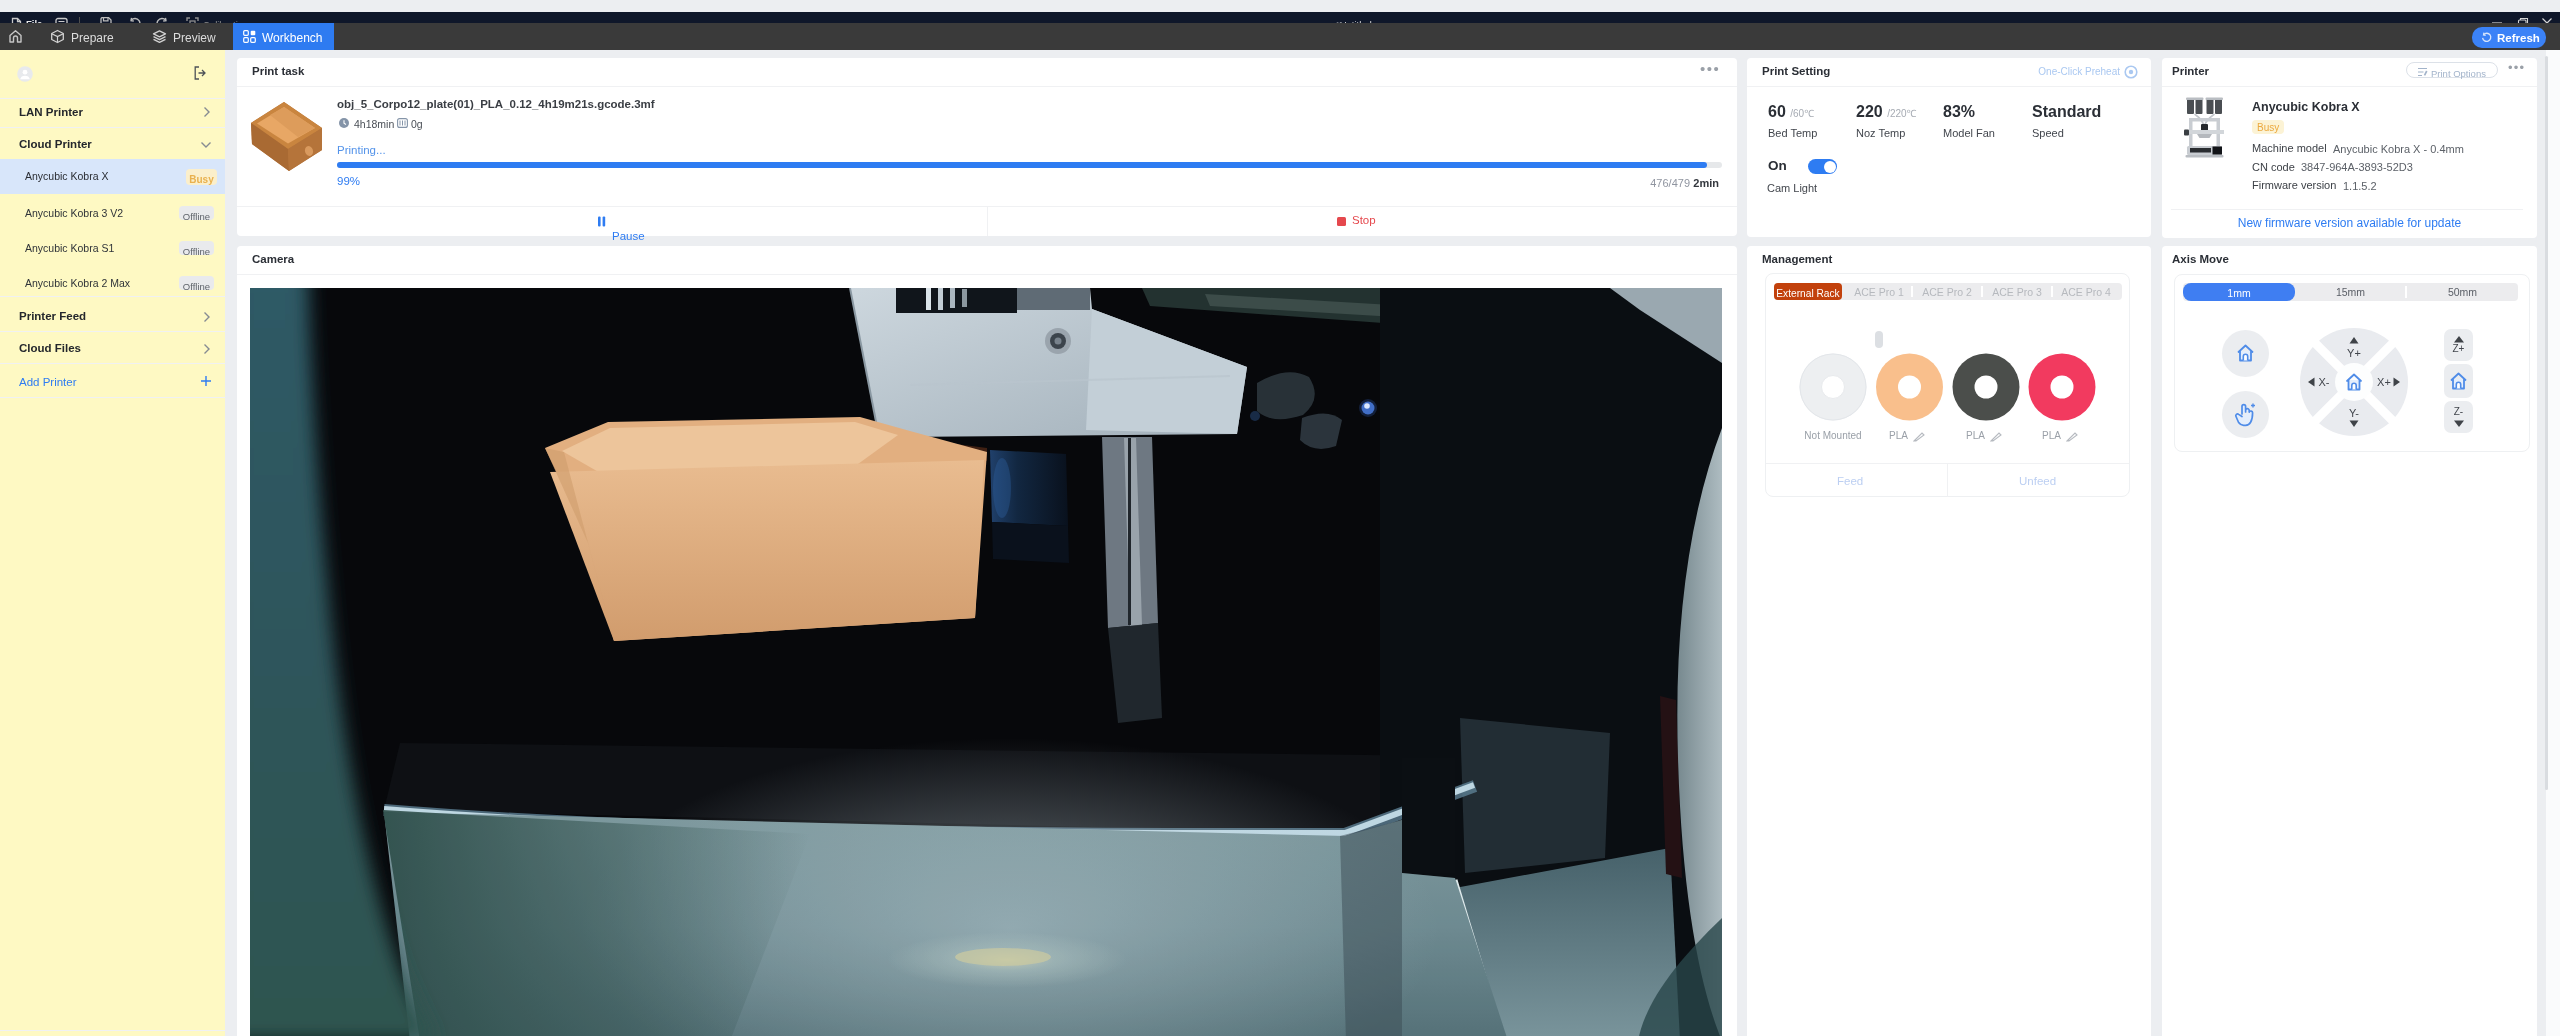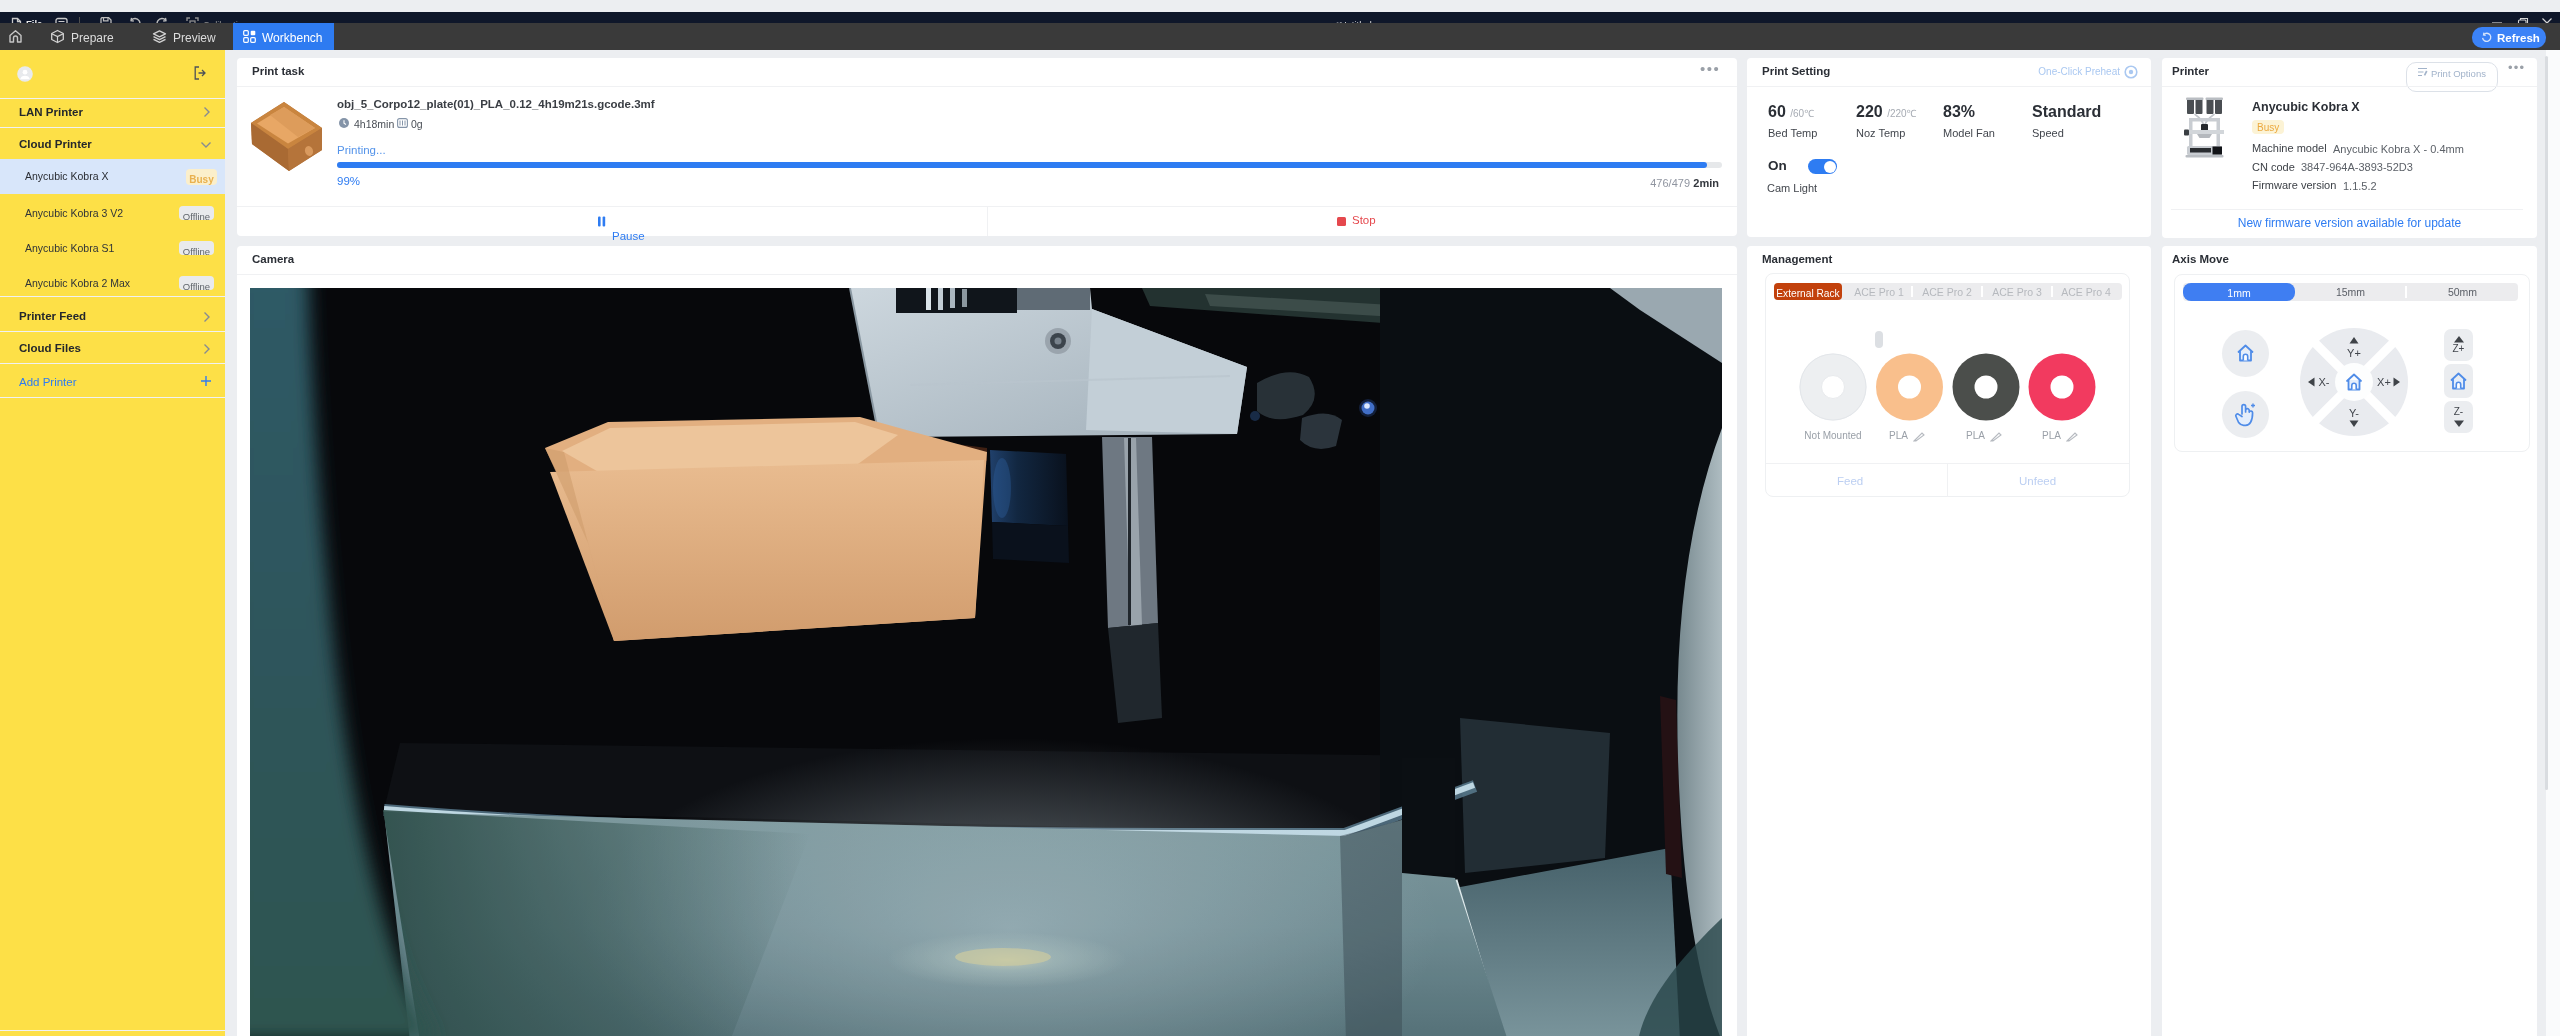--- a/index.html
+++ b/index.html
@@ -80,21 +80,21 @@
   </div>
   <div class="abs" style="left:2472px;top:4px;width:74px;height:21px;background:#3b82f7;border-radius:10px;">
     <svg class="abs" style="left:9px;top:5px;" width="11" height="11" viewBox="0 0 11 11">
       <path d="M2.6 2.6 A4.1 4.1 0 1 1 1.6 5.9" fill="none" stroke="#d6e4fc" stroke-width="1.3"></path>
       <path d="M2.9 0.7 L2.5 2.9 L4.7 3.3" fill="none" stroke="#d6e4fc" stroke-width="1.2"></path>
     </svg>
     <span class="abs" style="left:25px;top:5px;font-size:11.5px;font-weight:700;color:#fff;">Refresh</span>
   </div>
 </div>
 
-<div class="abs" id="sidebar" style="left:0;top:50px;width:225px;height:986px;background:#fde047;">
+<div class="abs" id="sidebar" style="left:0;top:50px;width:225px;height:986px;background:#fef9c3;">
   <svg class="abs" style="left:17px;top:15.5px;" width="16" height="16" viewBox="0 0 16 16">
     <circle cx="8" cy="8" r="7.8" fill="#e8eaed"></circle>
     <circle cx="8" cy="6.2" r="2.4" fill="#fff"></circle>
     <path d="M3.2 13.2 a4.9 4.2 0 0 1 9.6 0 z" fill="#fff"></path>
   </svg>
   <svg class="abs" style="left:194px;top:16px;" width="12" height="14" viewBox="0 0 12 14">
     <path d="M5 1 H1.2 V13 H5" fill="none" stroke="#4d5258" stroke-width="1.3"></path>
     <path d="M4.5 7 H10.5 M8 4 L11 7 L8 10" fill="none" stroke="#4d5258" stroke-width="1.3"></path>
   </svg>
   <div class="hdiv" style="left:0;top:48px;width:225px;"></div>
@@ -380,21 +380,21 @@
   <svg class="abs" style="left:319px;top:186px;" width="12" height="10" viewBox="0 0 12 10">
       <path d="M1 9 L9 1 L11 3 L3 9 z M1 9 l2.2 -0.4" fill="none" stroke="#b6bac0" stroke-width="1.1"></path>
     </svg>
   <div class="hdiv" style="left:19px;top:217px;width:363px;"></div>
   <div class="vdiv" style="left:200px;top:217px;height:34px;"></div>
   <span class="abs" style="left:90px;top:229px;font-size:11.5px;color:#bccff2;">Feed</span>
   <span class="abs" style="left:272px;top:229px;font-size:11.5px;color:#bccff2;">Unfeed</span>
 </div>
 <div class="card" id="printer" style="left:2162px;top:58px;width:375px;height:180px;">
   <span class="ctitle" style="left:10px;">Printer</span>
-  <div class="abs" style="left:244px;top:4px;width:92px;height:30px;border:1px solid #dce1e8;border-radius:10px;">
+  <div class="abs" style="left:244px;top:4px;width:92px;height:16px;border:1px solid #dce1e8;border-radius:10px;">
     <svg class="abs" style="left:10px;top:4px;" width="11" height="10" viewBox="0 0 11 10">
       <path d="M1 1.5 h9 M1 5 h5.5 M1 8.5 h4" stroke="#a2b3ca" stroke-width="1.2"></path>
       <path d="M8.2 8.8 L10.5 4.5 L9 3.6 L6.8 7.9 z" fill="#a2b3ca"></path>
     </svg>
     <span class="abs" style="left:24px;top:4.5px;font-size:9.5px;color:#a2b3ca;white-space:nowrap;">Print Options</span>
   </div>
   <span class="abs" style="left:346px;top:2px;font-size:13px;letter-spacing:1.2px;color:#9aa0a8;">•••</span>
   <div class="hdiv" style="left:0;top:28px;width:375px;"></div>
   <svg class="abs" style="left:21px;top:39px;" width="43" height="61" viewBox="0 0 43 61">
     <rect x="4" y="2" width="7" height="15" rx="1" fill="#4a4e52"></rect>

